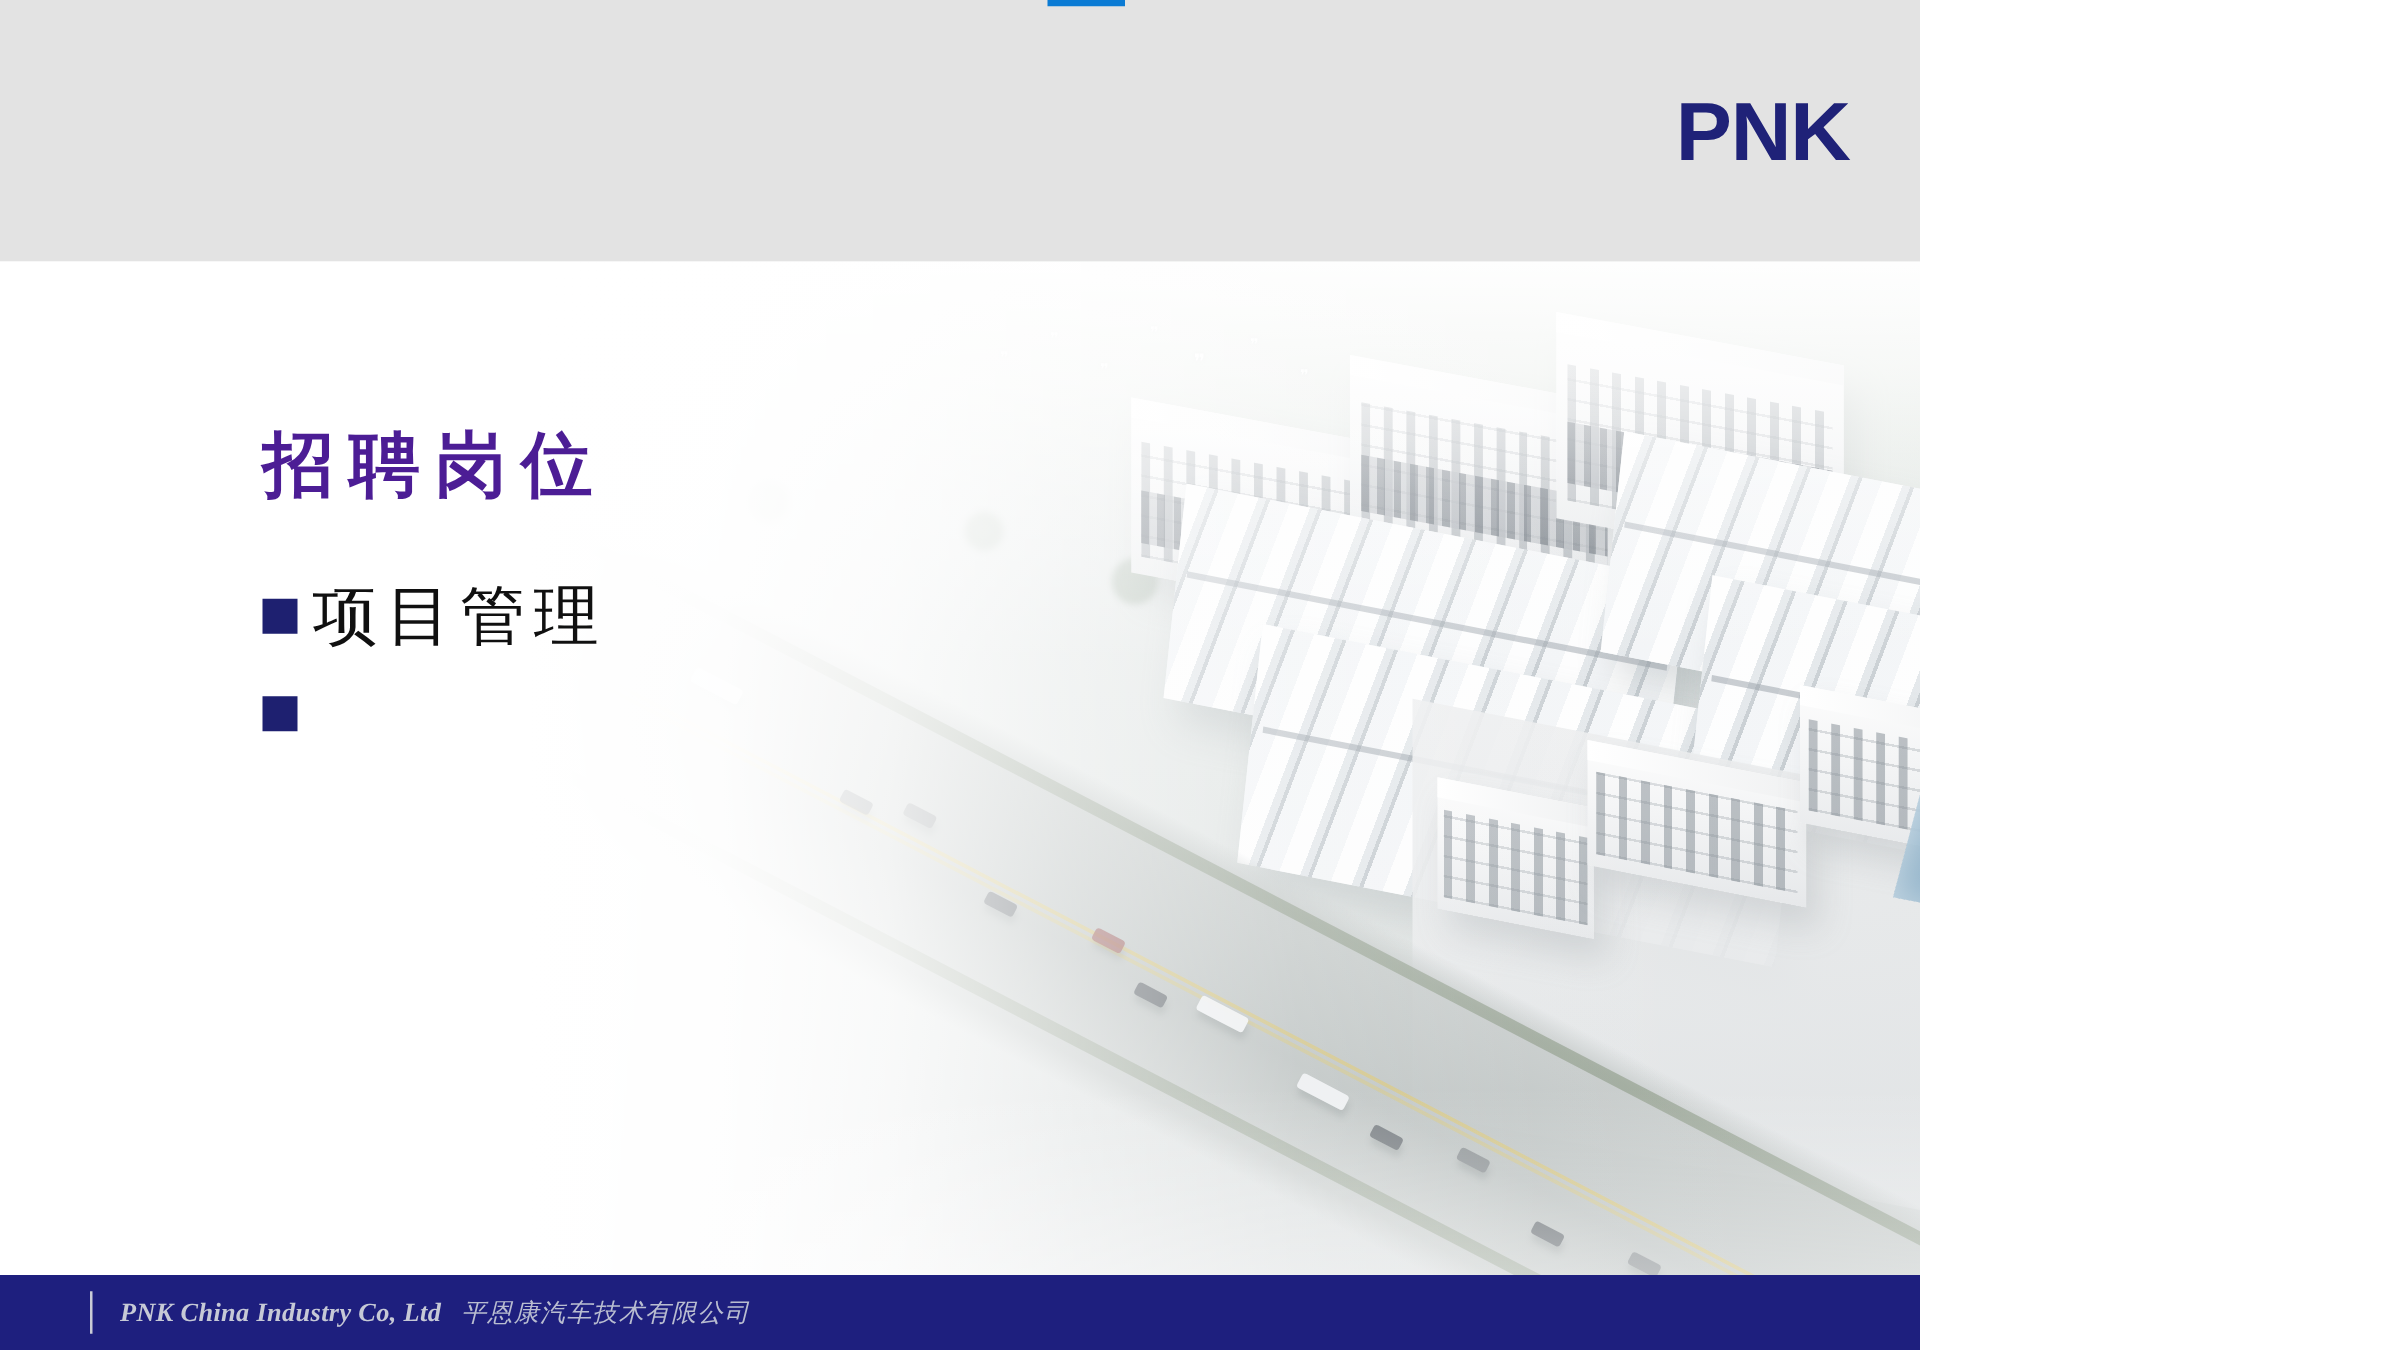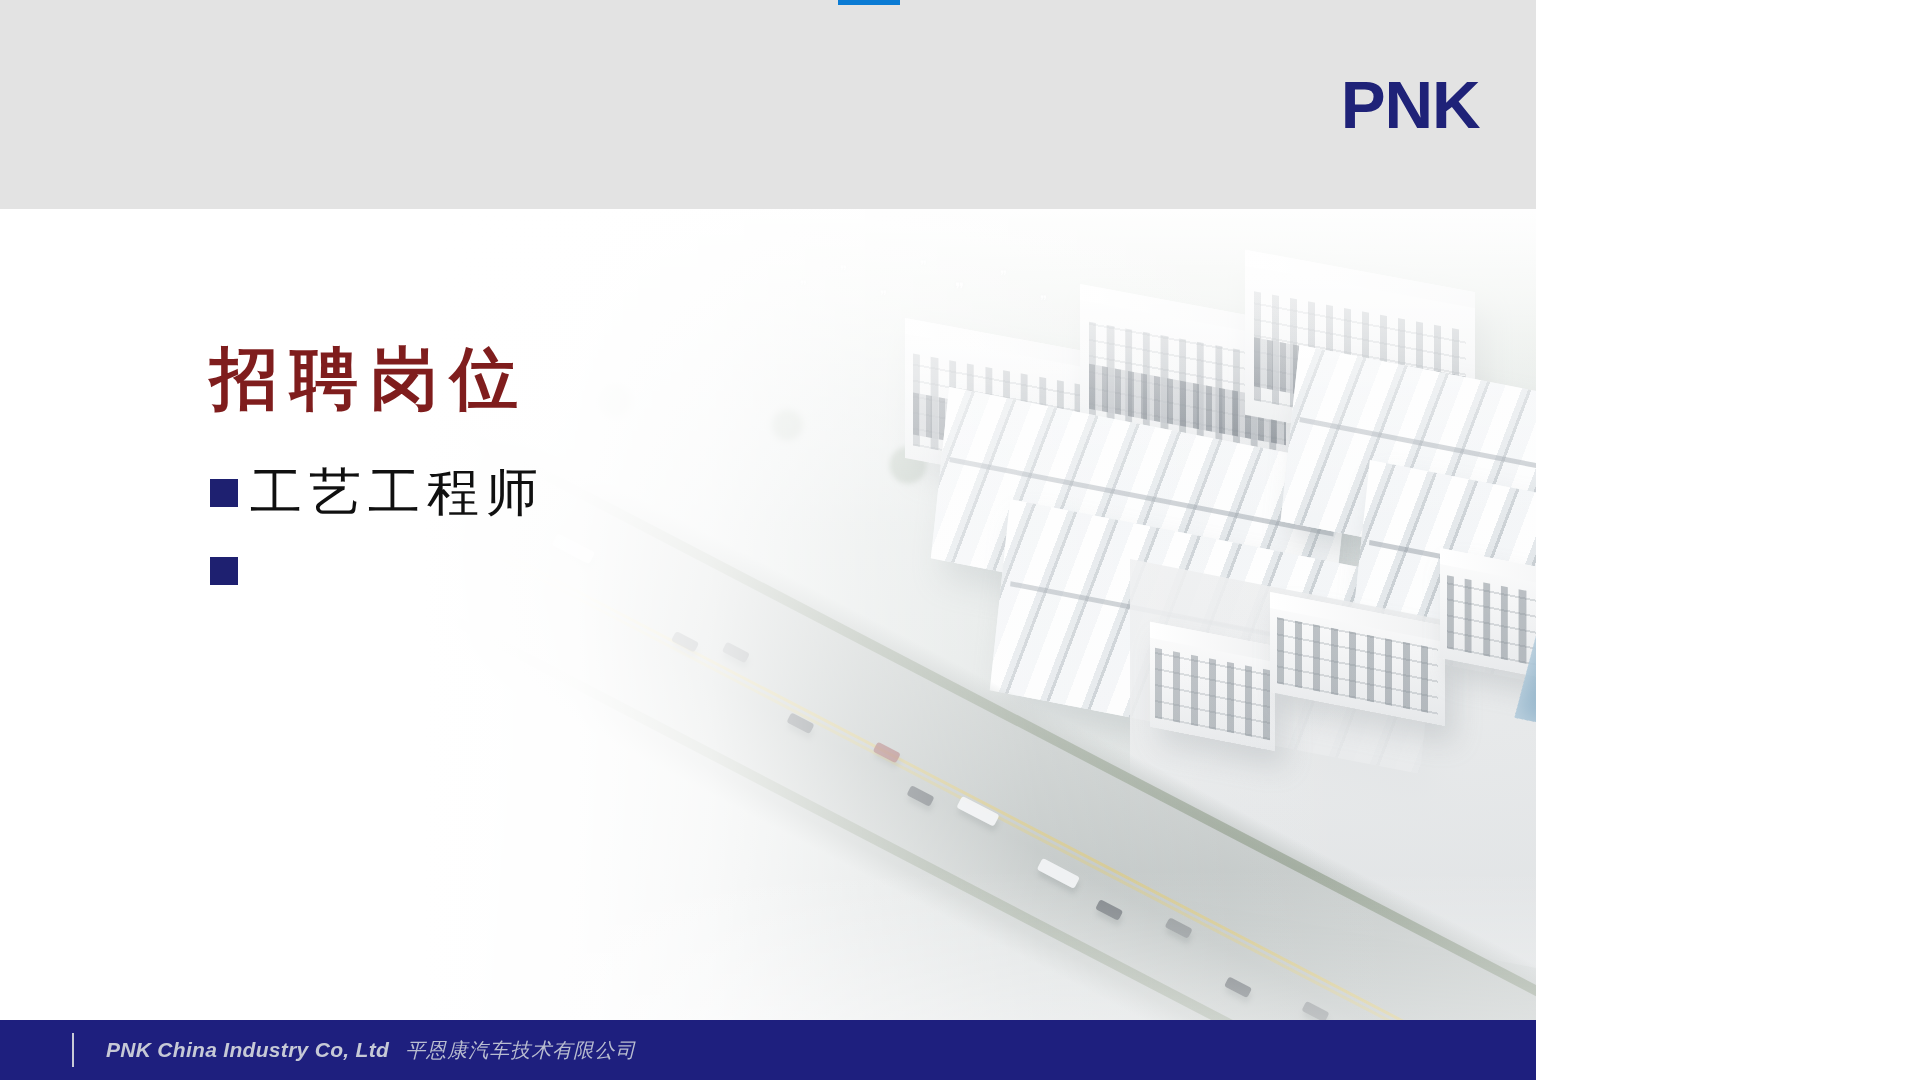--- a/index.html
+++ b/index.html
@@ -228,23 +228,23 @@
   
   .text-block {
     position:absolute; left:0; top:209px;
     width:760px; height:811px;
     z-index:30;
     pointer-events:none;
   }
   .slide-title {
     position:absolute; left:210px; top:125px;
     font-family:"Liberation Serif", "DejaVu Serif", serif;
-    font-size:68px;
+    font-size:57px;
     font-weight:bold;
-    color:#7f1d1d;
+    color:#4c1d95;
     letter-spacing:12px;
     white-space:nowrap;
     pointer-events:auto;
   }
   .job-list {
     position:absolute; left:210px; top:245px;
     list-style:none;
     pointer-events:auto;
   }
   .job-item {
@@ -276,22 +276,22 @@
     display:flex;
     align-items:center;
   }
   .footer-rule {
     width:2px; height:34px;
     background:#c9cbd6;
     margin-left:72px;
     flex:0 0 2px;
   }
   .footer-text-en {
-    margin-left:32px;
-    font-family:Liberation Sans, sans-serif;
+    margin-left:22px;
+    font-family:Liberation Serif, serif;
     font-style:italic;
     font-weight:bold;
     font-size:21px;
     letter-spacing:0.3px;
     color:#c6c9d6;
     white-space:nowrap;
   }
   .footer-text-cn {
     margin-left:16px;
     font-family:"Liberation Serif", "DejaVu Serif", serif;
@@ -405,21 +405,21 @@
   <div class="header-band"></div>
   <div class="brand-logo">PNK</div>
 
   <div class="top-blue-bar"></div>
 
   <div class="text-block">
     <div class="slide-title">招聘岗位</div>
     <ul class="job-list">
       <li class="job-item">
         <span class="job-bullet"></span>
-        <span class="job-label">工艺工程师</span>
+        <span class="job-label">项目管理</span>
       </li>
       <li class="job-item">
         <span class="job-bullet"></span>
       </li>
     </ul>
   </div>
 
   <div class="footer-band">
     <div class="footer-rule"></div>
     <div class="footer-text-en">PNK China Industry Co, Ltd</div>

